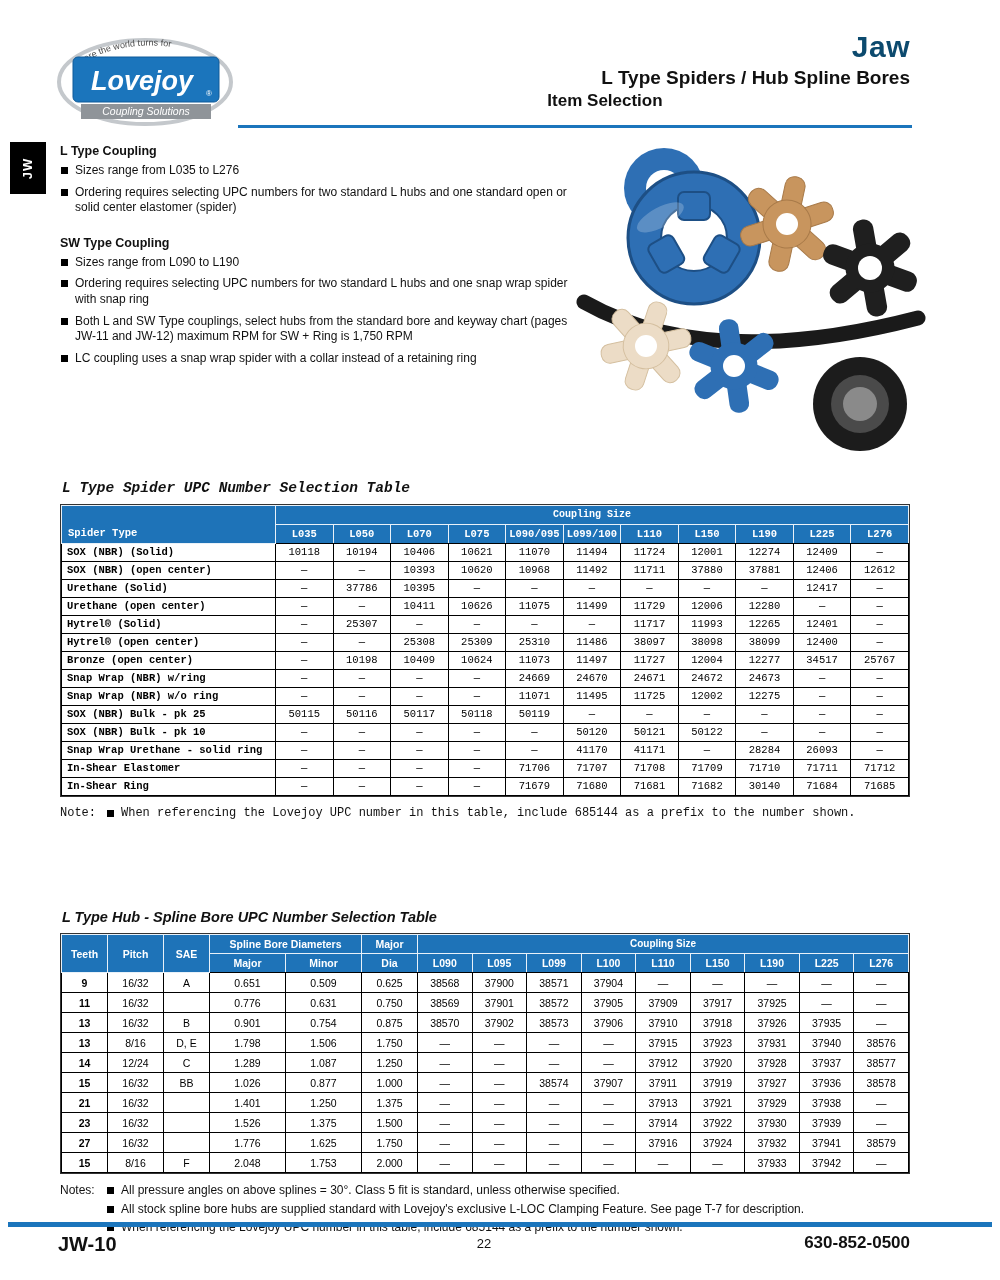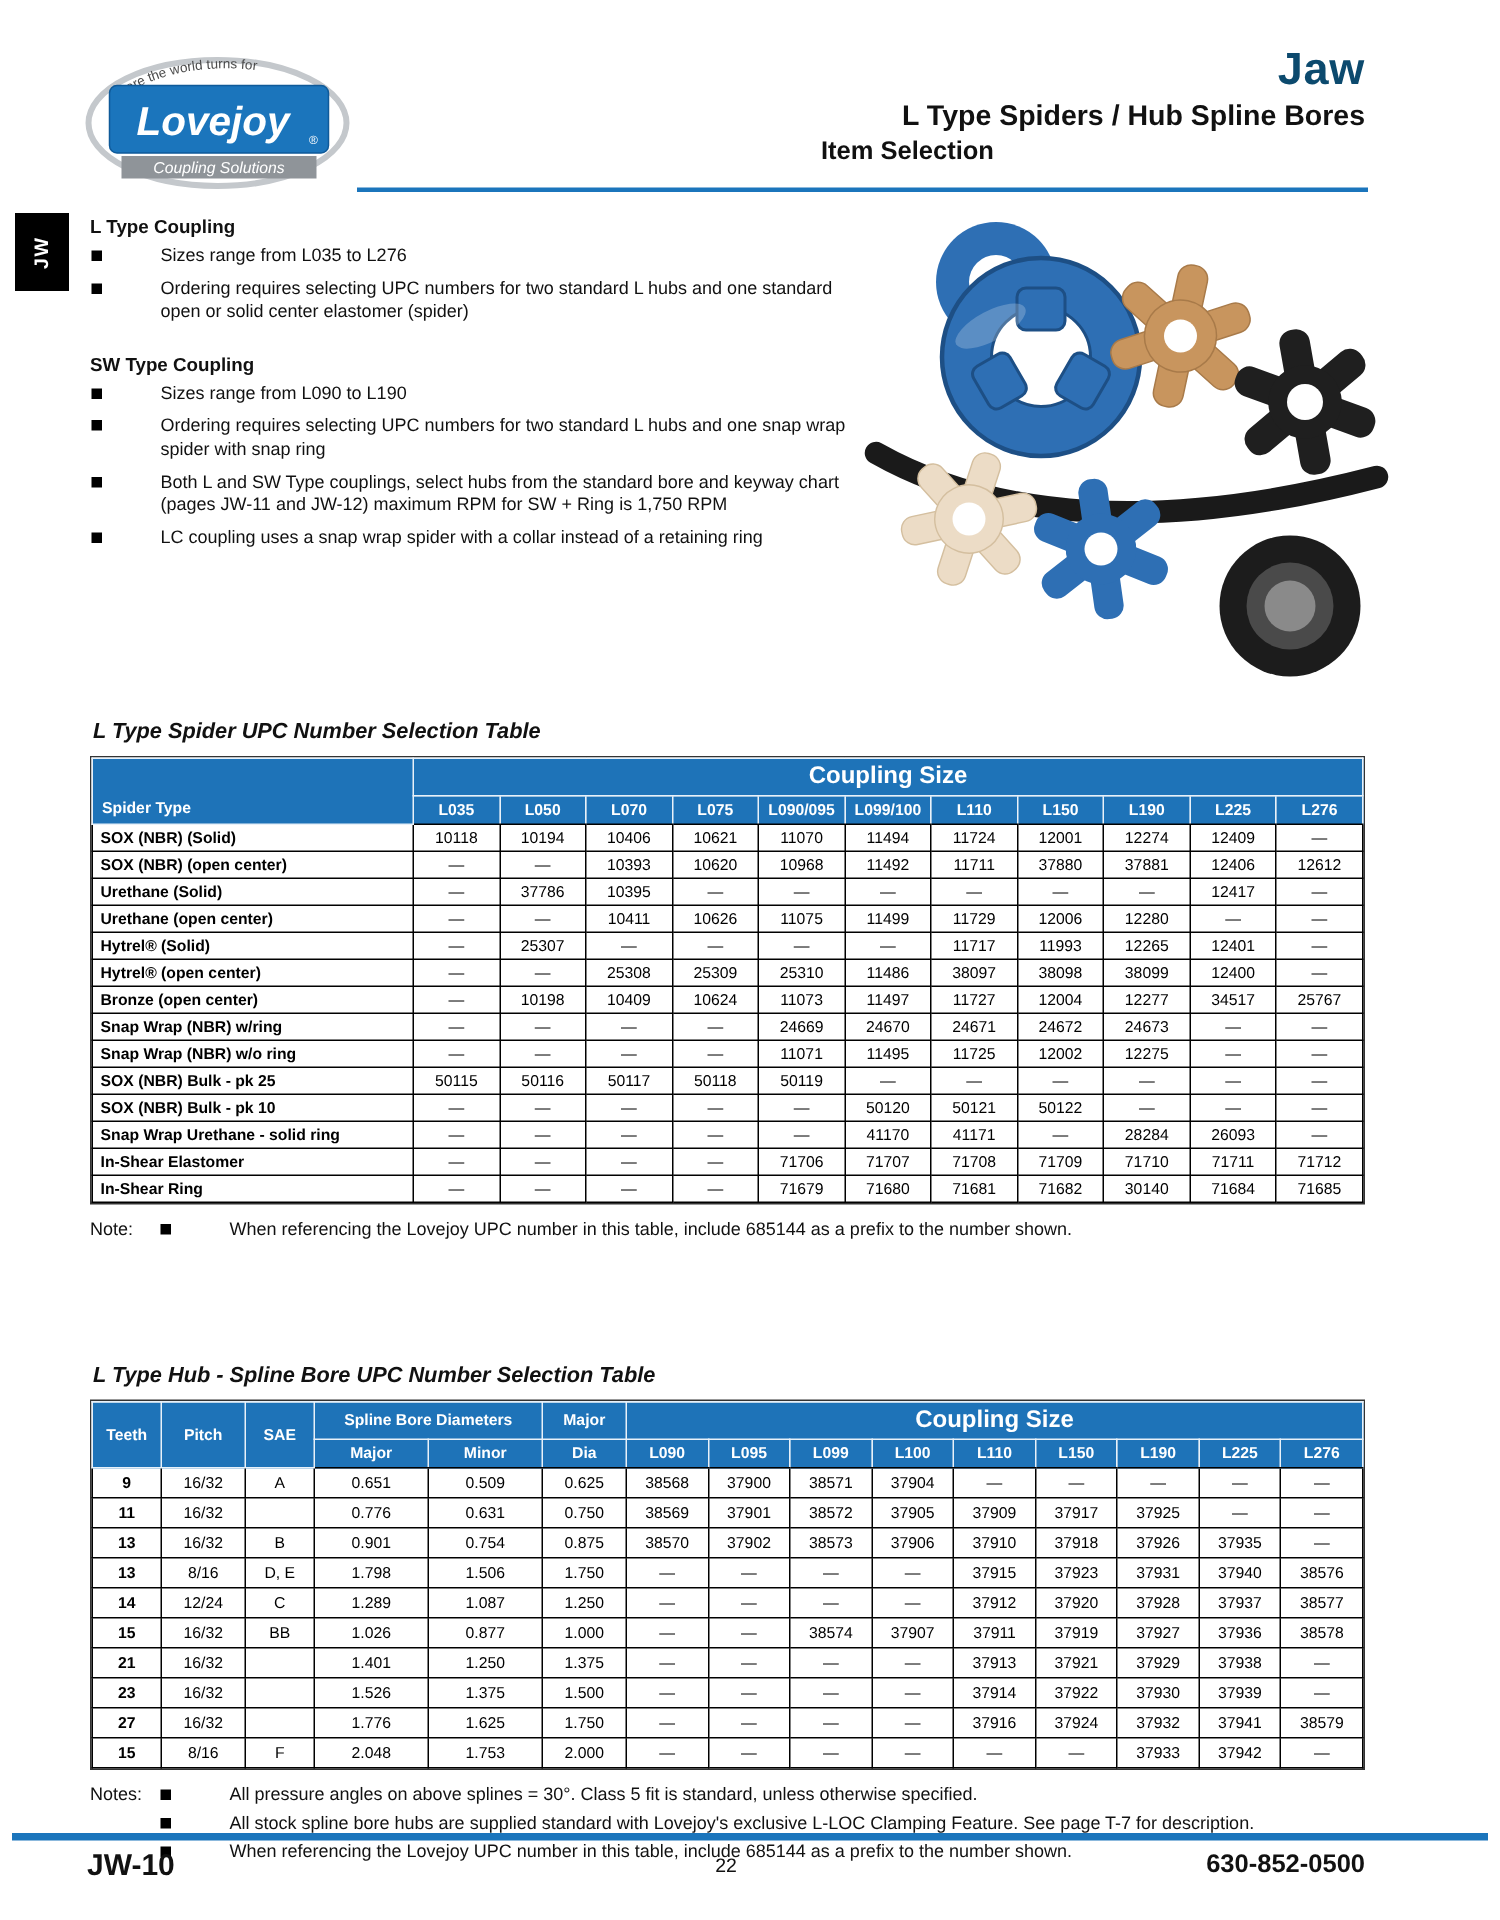--- a/index.html
+++ b/index.html
@@ -20,42 +20,42 @@
 
   
   #jw-tab { position:absolute; left:10px; top:142px; width:36px; height:52px; background:#000;
             display:flex; align-items:center; justify-content:center; }
   #jw-tab span { transform:rotate(-90deg); color:#fff; font-weight:700; font-size:13px; letter-spacing:1px; }
 
   
   #sections { position:absolute; left:60px; top:144px; width:508px; }
   .section { margin-bottom:20px; }
   .section-head { font-size:12.5px; font-weight:700; margin:0 0 5px 0; }
-  .bullet-item { display:flex; font-size:12px; line-height:1.3; margin:0 0 6px 0;gap:32px; }
+  .bullet-item { display:flex; font-size:12px; line-height:1.3; margin:0 0 6px 0; }
   .sq { width:7px; height:7px; background:#000; flex:0 0 auto; margin:4px 7px 0 1px; }
 
   
   #photo { position:absolute; left:572px; top:148px; width:358px; height:322px; }
 
   
   .tbl-title { font-style:italic; font-weight:700; font-size:14.5px; margin:0 0 8px 2px; }
   .twrap { border:1px solid #333; }
   table.tbl { border-collapse:collapse; width:100%; table-layout:fixed; }
   .tbl th { background:#1E73B8; color:#fff; font-size:10.5px; font-weight:700;
             border:1px solid #e8f1f9; padding:3px 2px; text-align:center; line-height:1.15; }
   .tbl thead tr:last-child th { border-bottom:1px solid #000; }
-  .tbl th.group { font-size:16px; }
+  .tbl th.group { font-size:10px; }
   .tbl th.th-spidertype { text-align:left; vertical-align:bottom; padding-left:6px; padding-bottom:4px; }
   .tbl td { border:1px solid #000; font-size:10.5px; text-align:center; color:#000; }
   .spider td { padding:2.5px 2px; }
   .hub td { padding:3.5px 2px; }
   td.c0s { text-align:left; font-weight:700; padding-left:5px; }
   td.c0h { font-weight:700; }
 
-  #spider-block { position:absolute; left:60px; top:480px; width:850px; }
+  #spider-block { position:absolute; left:60px; top:480px; width:850px;font-family:Liberation Mono, monospace; }
   #hub-block    { position:absolute; left:60px; top:864px; width:850px;margin-top:45px; }
 
   .note-row { display:flex; font-size:12px; margin-top:9px; }
   .note-label { font-weight:400; width:46px; flex:0 0 auto; }
   .note-list { flex:1; }
   .note-list .bullet-item { margin-bottom:3px; }
 
   
   #footer-rule { position:absolute; left:8px; right:8px; top:1222px; height:5px; background:#1B75BC; }
   #footer { position:absolute; left:58px; right:90px; top:1233px; height:26px; }

